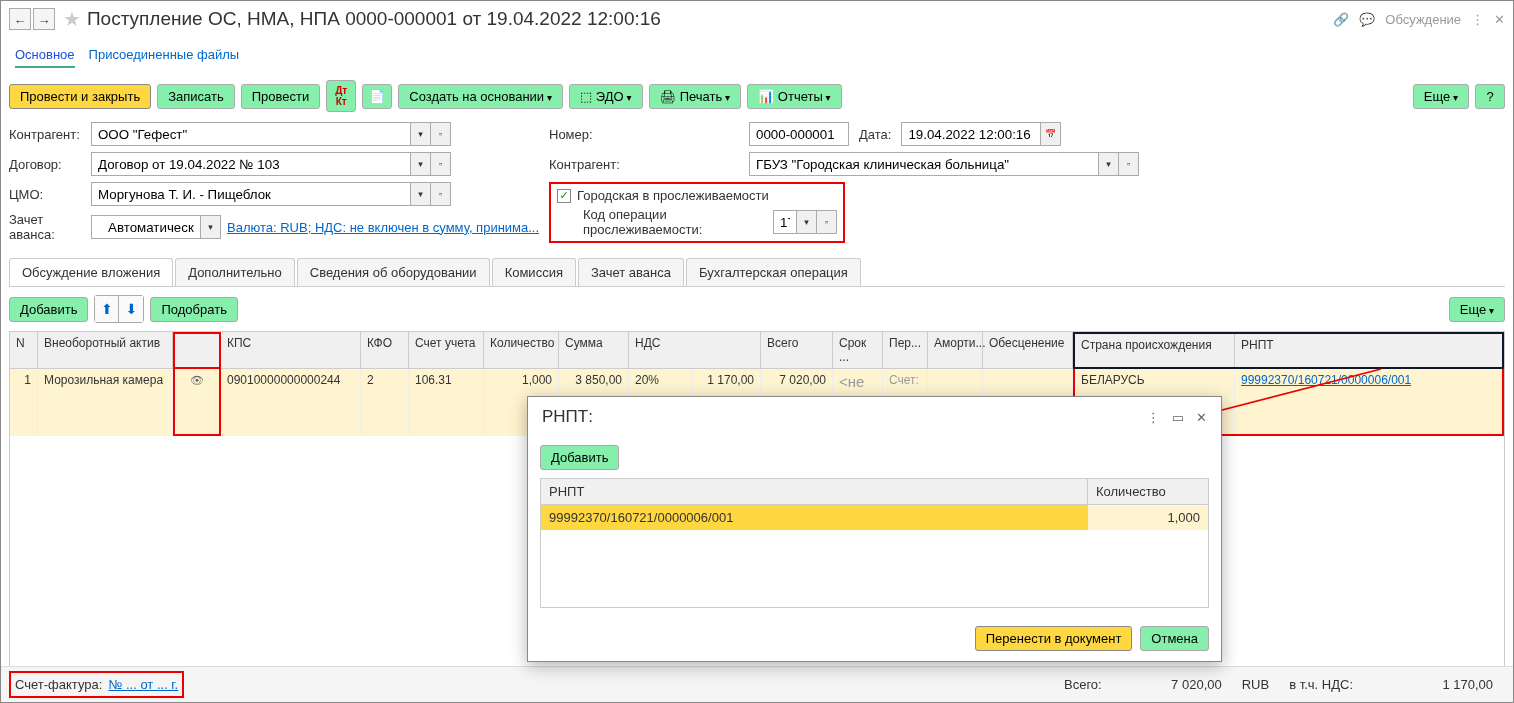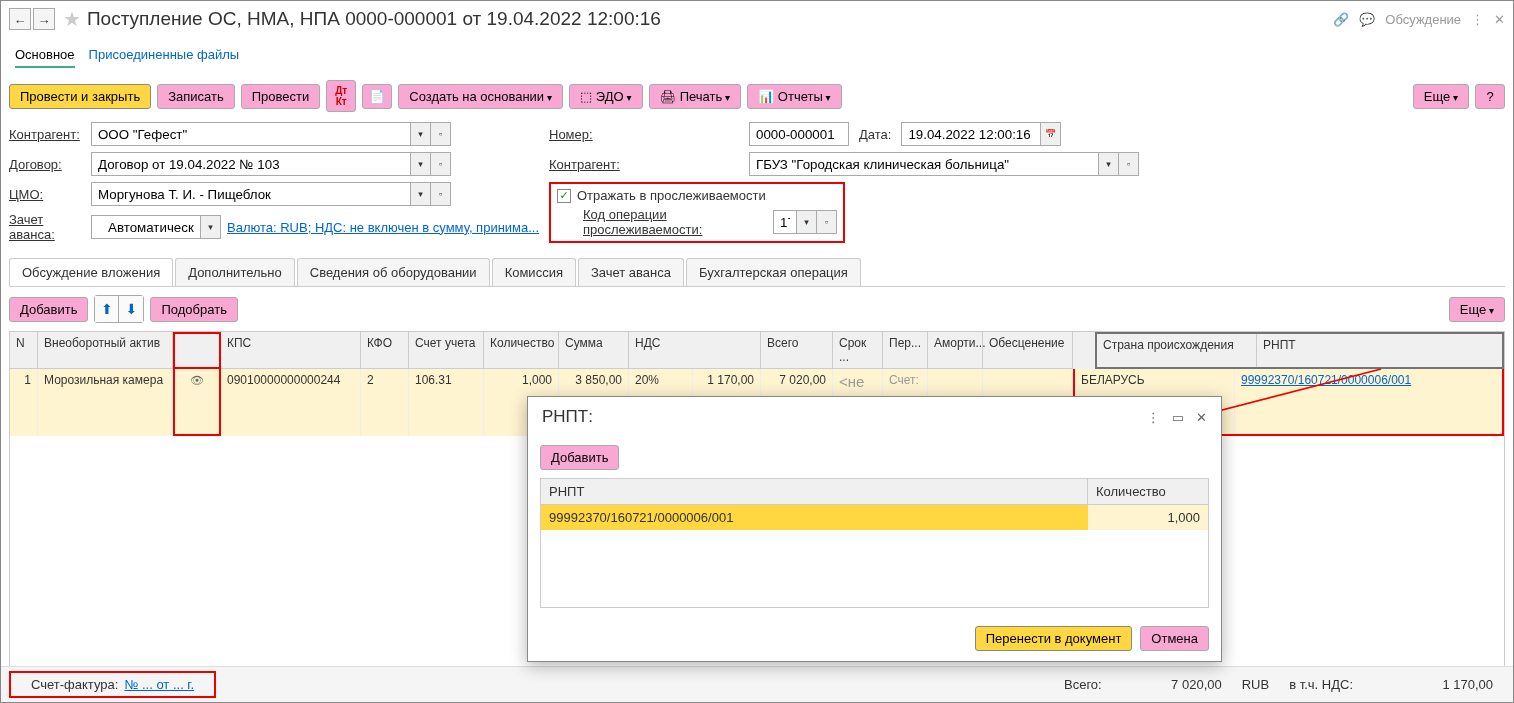--- a/index.html
+++ b/index.html
@@ -10,34 +10,34 @@
 .titlebar { display: flex; align-items: center; padding: 4px 8px; height: 36px; }
 .nav-btn { width: 22px; height: 22px; border: 1px solid #aaa; background: #f5f5f5; display: flex; align-items: center; justify-content: center; cursor: pointer; margin-right: 2px; }
 .star-icon { color: #ccc; font-size: 20px; margin: 0 6px; }
 .title { font-size: 19px; font-weight: normal; flex: 1; }
 .titlebar-right { display: flex; align-items: center; gap: 10px; color: #999; }
 .titlebar-right span { cursor: pointer; }
 
 
 .subtabs { display: flex; gap: 14px; padding: 6px 14px; border-bottom: 0; }
 .subtab { color: #0066cc; cursor: pointer; padding: 4px 0; }
-.subtab.active { color: #000000; border-bottom: 2px solid #4a8; }
+.subtab.active { color: #1d4ed8; border-bottom: 2px solid #4a8; }
 
 
 .toolbar { display: flex; align-items: center; gap: 6px; padding: 6px 8px; }
-.btn { padding: 4px 10px; border: 1px solid #aaa; background: #f9a8d4; cursor: pointer; font-size: 13px; border-radius: 3px; position: relative; }
+.btn { padding: 4px 10px; border: 1px solid #aaa; background: #86efac; cursor: pointer; font-size: 13px; border-radius: 3px; position: relative; }
 .btn.primary { background: #ffd740; border-color: #888; font-weight: normal; }
 .btn.yellow { background: #ffd740; border-color: #888; }
 .btn.icon-only { width: 30px; padding: 4px 0; text-align: center; }
 .caret::after { content: " ▾"; font-size: 10px; }
 
 
 .form-area { padding: 4px 8px; }
 .form-row { display: flex; align-items: center; margin-bottom: 6px; }
-.form-label { width: 82px; color: #333; text-decoration: underline; }
+.form-label { width: 82px; color: #333; }
 .form-label.wide { width: 190px; }
 .field-wrap { display: flex; align-items: center; }
 .text-input { border: 1px solid #aaa; padding: 3px 6px; height: 24px; background: #fff; }
 .dd-btn { width: 20px; height: 24px; border: 1px solid #aaa; border-left: 0; background: #f0f0f0; display: flex; align-items: center; justify-content: center; font-size: 9px; cursor: pointer; }
 .link { color: #0066cc; text-decoration: underline; cursor: pointer; }
 
 .col-left { width: 540px; }
 .col-right { flex: 1; }
 
 .red-box { border: 2px solid #e00; }
@@ -72,21 +72,21 @@
 .popup-body { padding: 8px 12px; }
 .popup-grid { border: 1px solid #ccc; margin-top: 8px; height: 130px; overflow: hidden; }
 .popup-gh { display: flex; background: #f0f0f0; }
 .popup-ghc { padding: 5px 8px; border-right: 1px solid #ccc; border-bottom: 1px solid #ccc; }
 .popup-gr { display: flex; background: #ffd740; }
 .popup-gc { padding: 5px 8px; }
 .popup-footer { display: flex; justify-content: flex-end; gap: 8px; padding: 10px 12px; }
 
 
 .footer { position: absolute; bottom: 0; left: 0; right: 0; display: flex; align-items: center; background: #f5f5f5; border-top: 1px solid #ddd; height: 36px; padding: 0 8px; }
-.invoice-box { border: 2px solid #e00; padding: 4px 20px; display: flex; align-items: center; gap: 6px; }
+.invoice-box { border: 2px solid #e00; padding: 4px 4px; display: flex; align-items: center; gap: 6px; }
 
 
 .arrow-svg { position: absolute; pointer-events: none; z-index: 5; }
 
 .scroll-track { height: 14px; background: #eee; margin: 0 8px; border: 1px solid #ccc; position: relative; }
 .scroll-thumb { position: absolute; left: 18px; right: 18px; top: 1px; bottom: 1px; background: #ccc; border-radius: 2px; }
 .scroll-arr { position: absolute; width: 14px; top: 0; bottom: 0; display: flex; align-items: center; justify-content: center; font-size: 9px; color: #666; }
 .scroll-arr.l { left: 0; }
 .scroll-arr.r { right: 0; }
 
@@ -182,21 +182,21 @@
         <span class="form-label" style="width:200px">Контрагент:</span>
         <div class="field-wrap">
           <input class="text-input" style="width: 350px;" value="ГБУЗ &quot;Городская клиническая больница&quot;">
           <div class="dd-btn">▾</div>
           <div class="dd-btn">▫</div>
         </div>
       </div>
       <div class="red-box" style="padding:4px 6px; display:inline-block;">
         <div class="form-row" style="margin-bottom:4px;">
           <span class="checkbox">✓</span>
-          <span>Отражать в прослеживаемости</span>
+          <span>Городская в прослеживаемости</span>
         </div>
         <div class="form-row" style="margin-bottom:0;margin-left:26px;">
           <span class="form-label wide">Код операции прослеживаемости:</span>
           <div class="field-wrap">
             <input class="text-input" style="width: 24px;" value="17">
             <div class="dd-btn">▾</div>
             <div class="dd-btn">▫</div>
           </div>
         </div>
       </div>
@@ -237,21 +237,21 @@
         <div class="gh" style="width:48px">КФО</div>
         <div class="gh" style="width:75px">Счет учета</div>
         <div class="gh" style="width:75px">Количество</div>
         <div class="gh" style="width:70px">Сумма</div>
         <div class="gh" style="width:132px">НДС</div>
         <div class="gh" style="width:72px">Всего</div>
         <div class="gh" style="width:50px">Срок ...</div>
         <div class="gh" style="width:45px">Пер...</div>
         <div class="gh" style="width:55px">Аморти...</div>
         <div class="gh" style="width:90px">Обесценение</div>
-        <div style="display:flex;border:2px solid #737373;flex:1;margin-left:22px;">
+        <div style="display:flex;border:2px solid #0f172a;flex:1;">
           <div class="gh" style="width:160px;border-bottom:none;">Страна происхождения</div>
           <div class="gh" style="flex:1;border-right:none;border-bottom:none;">РНПТ</div>
         </div>
       </div>
       <div class="grid-row">
         <div class="gc" style="width:28px;text-align:right;">1</div>
         <div class="gc" style="width:135px">Морозильная камера</div>
         <div class="gc" style="width:48px;text-align:center;border-left:2px solid #e00;border-right:2px solid #e00;"><span class="eye-icon">👁</span></div>
         <div class="gc" style="width:140px">09010000000000244</div>
         <div class="gc" style="width:48px">2</div>

